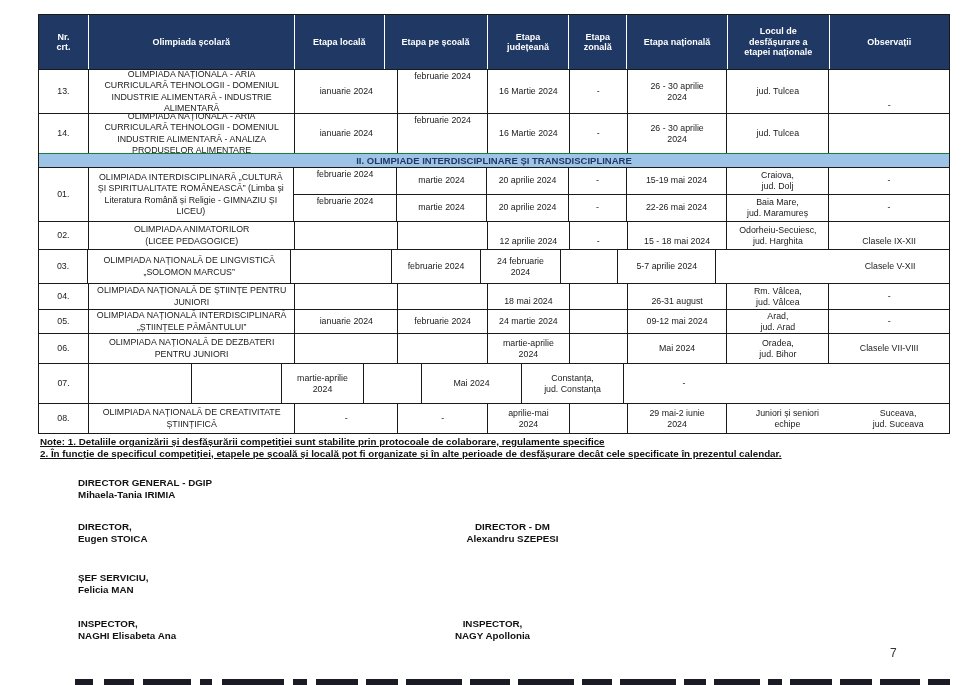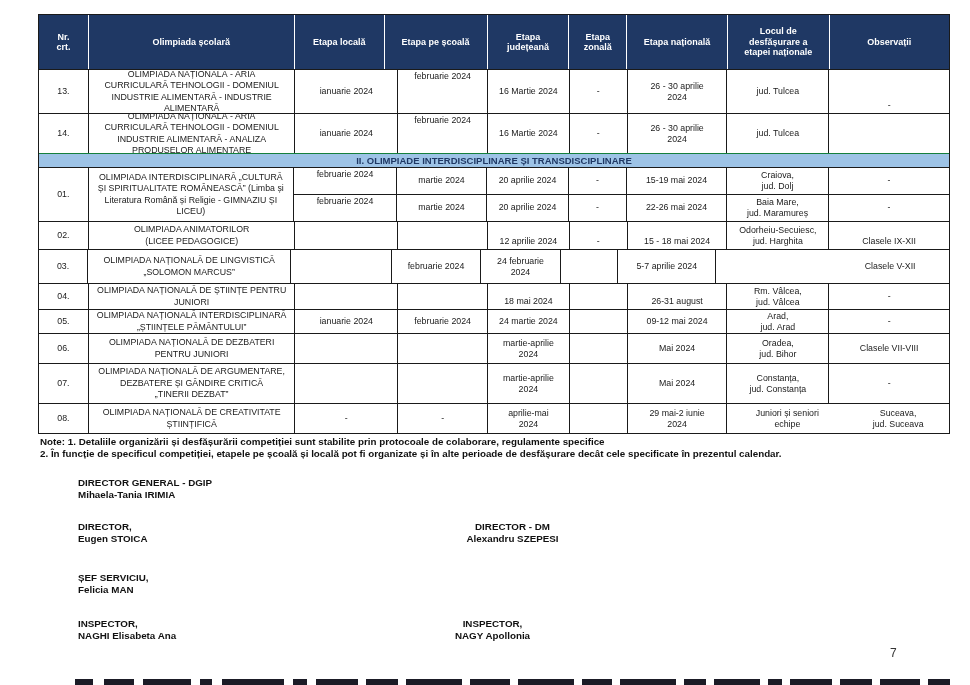--- a/index.html
+++ b/index.html
@@ -22,21 +22,21 @@
     white-space:pre-line;overflow:hidden;padding:0 2px;}
   .cell:last-child{border-right:none;}
   .cell.va-top{align-items:flex-start;padding-top:1px;}
   .cell.va-bottom{align-items:flex-end;padding-bottom:2px;}
   .namecell{line-height:11.5px;}
   .subwrap{display:flex;flex-direction:column;}
   .subrow{display:flex;box-sizing:border-box;}
   .subrow + .subrow{border-top:1px solid #1a1a1a;}
   .section-band{background:#9DC3E6;color:#1F3864;font-weight:bold;font-size:9.5px;
     display:flex;align-items:center;justify-content:center;border-top:1px solid #15803d;box-sizing:border-box;}
-  .notes{position:absolute;left:40px;top:436px;width:912px;font-size:9.8px;font-weight:bold;line-height:12px;color:#111;}
+  .notes{position:absolute;left:40px;top:436px;width:912px;font-size:9.8px;font-weight:bold;line-height:12px;color:#111;text-decoration:underline;}
   .sig{position:absolute;font-size:9.8px;font-weight:bold;line-height:12px;color:#111;}
   .sig.center{text-align:center;}
   .pagenum{position:absolute;left:890px;top:646px;font-size:12px;color:#333;}
   .bottom-band{position:absolute;left:0;top:679px;width:970px;height:6px;}
   .bottom-band .seg{position:absolute;top:0;height:6px;background:#1b1b26;}
 </style>
 </head>
 <body>
 
 <div class="tbl">
@@ -183,23 +183,20 @@
         <div class="cell" style="width: 82px;">martie-aprilie
 2024</div>
         <div class="cell" style="width: 58px;"></div>
         <div class="cell" style="width: 100px;">Mai 2024</div>
         <div class="cell" style="width: 102px;">Oradea,
 jud. Bihor</div>
         <div class="cell" style="width: 120px; border-right: none;">Clasele VII-VIII</div>
       </div>
       <div class="row" style="height: 40px;">
         <div class="cell" style="width: 50px;">07.</div>
-        <div class="cell namecell" style="width: 207px;">OLIMPIADA NAȚIONALĂ DE ARGUMENTARE,
-DEZBATERE ȘI GÂNDIRE CRITICĂ
-„TINERII DEZBAT”</div>
         <div class="cell" style="width: 103px;"></div>
         <div class="cell" style="width: 90px;"></div>
         <div class="cell" style="width: 82px;">martie-aprilie
 2024</div>
         <div class="cell" style="width: 58px;"></div>
         <div class="cell" style="width: 100px;">Mai 2024</div>
         <div class="cell" style="width: 102px;">Constanța,
 jud. Constanța</div>
         <div class="cell" style="width: 120px; border-right: none;">-</div>
       </div>

